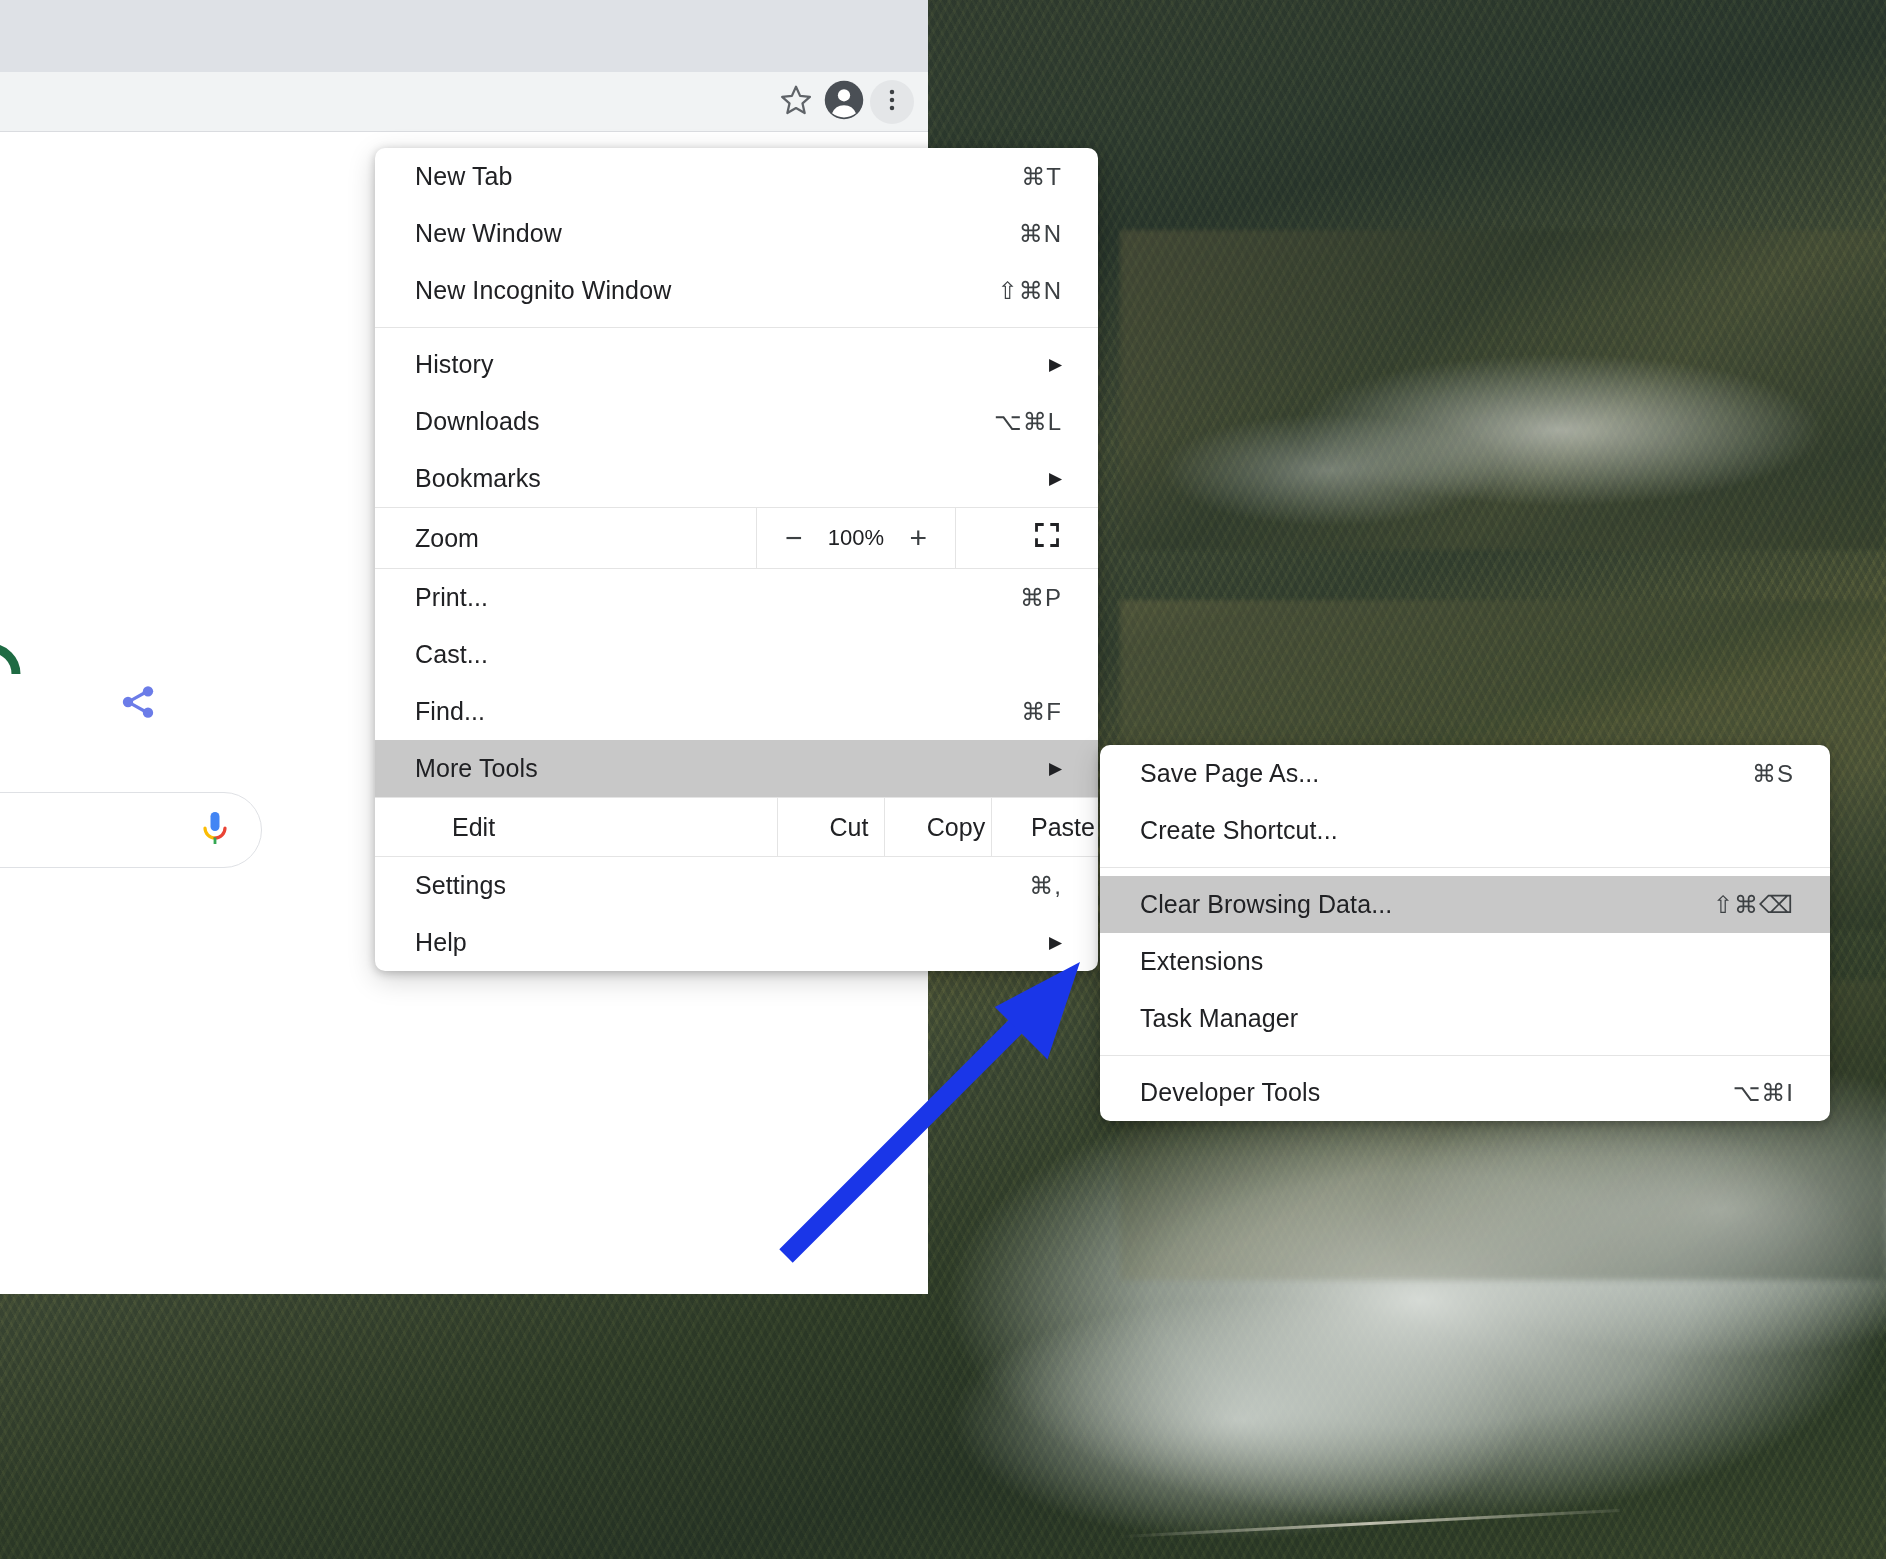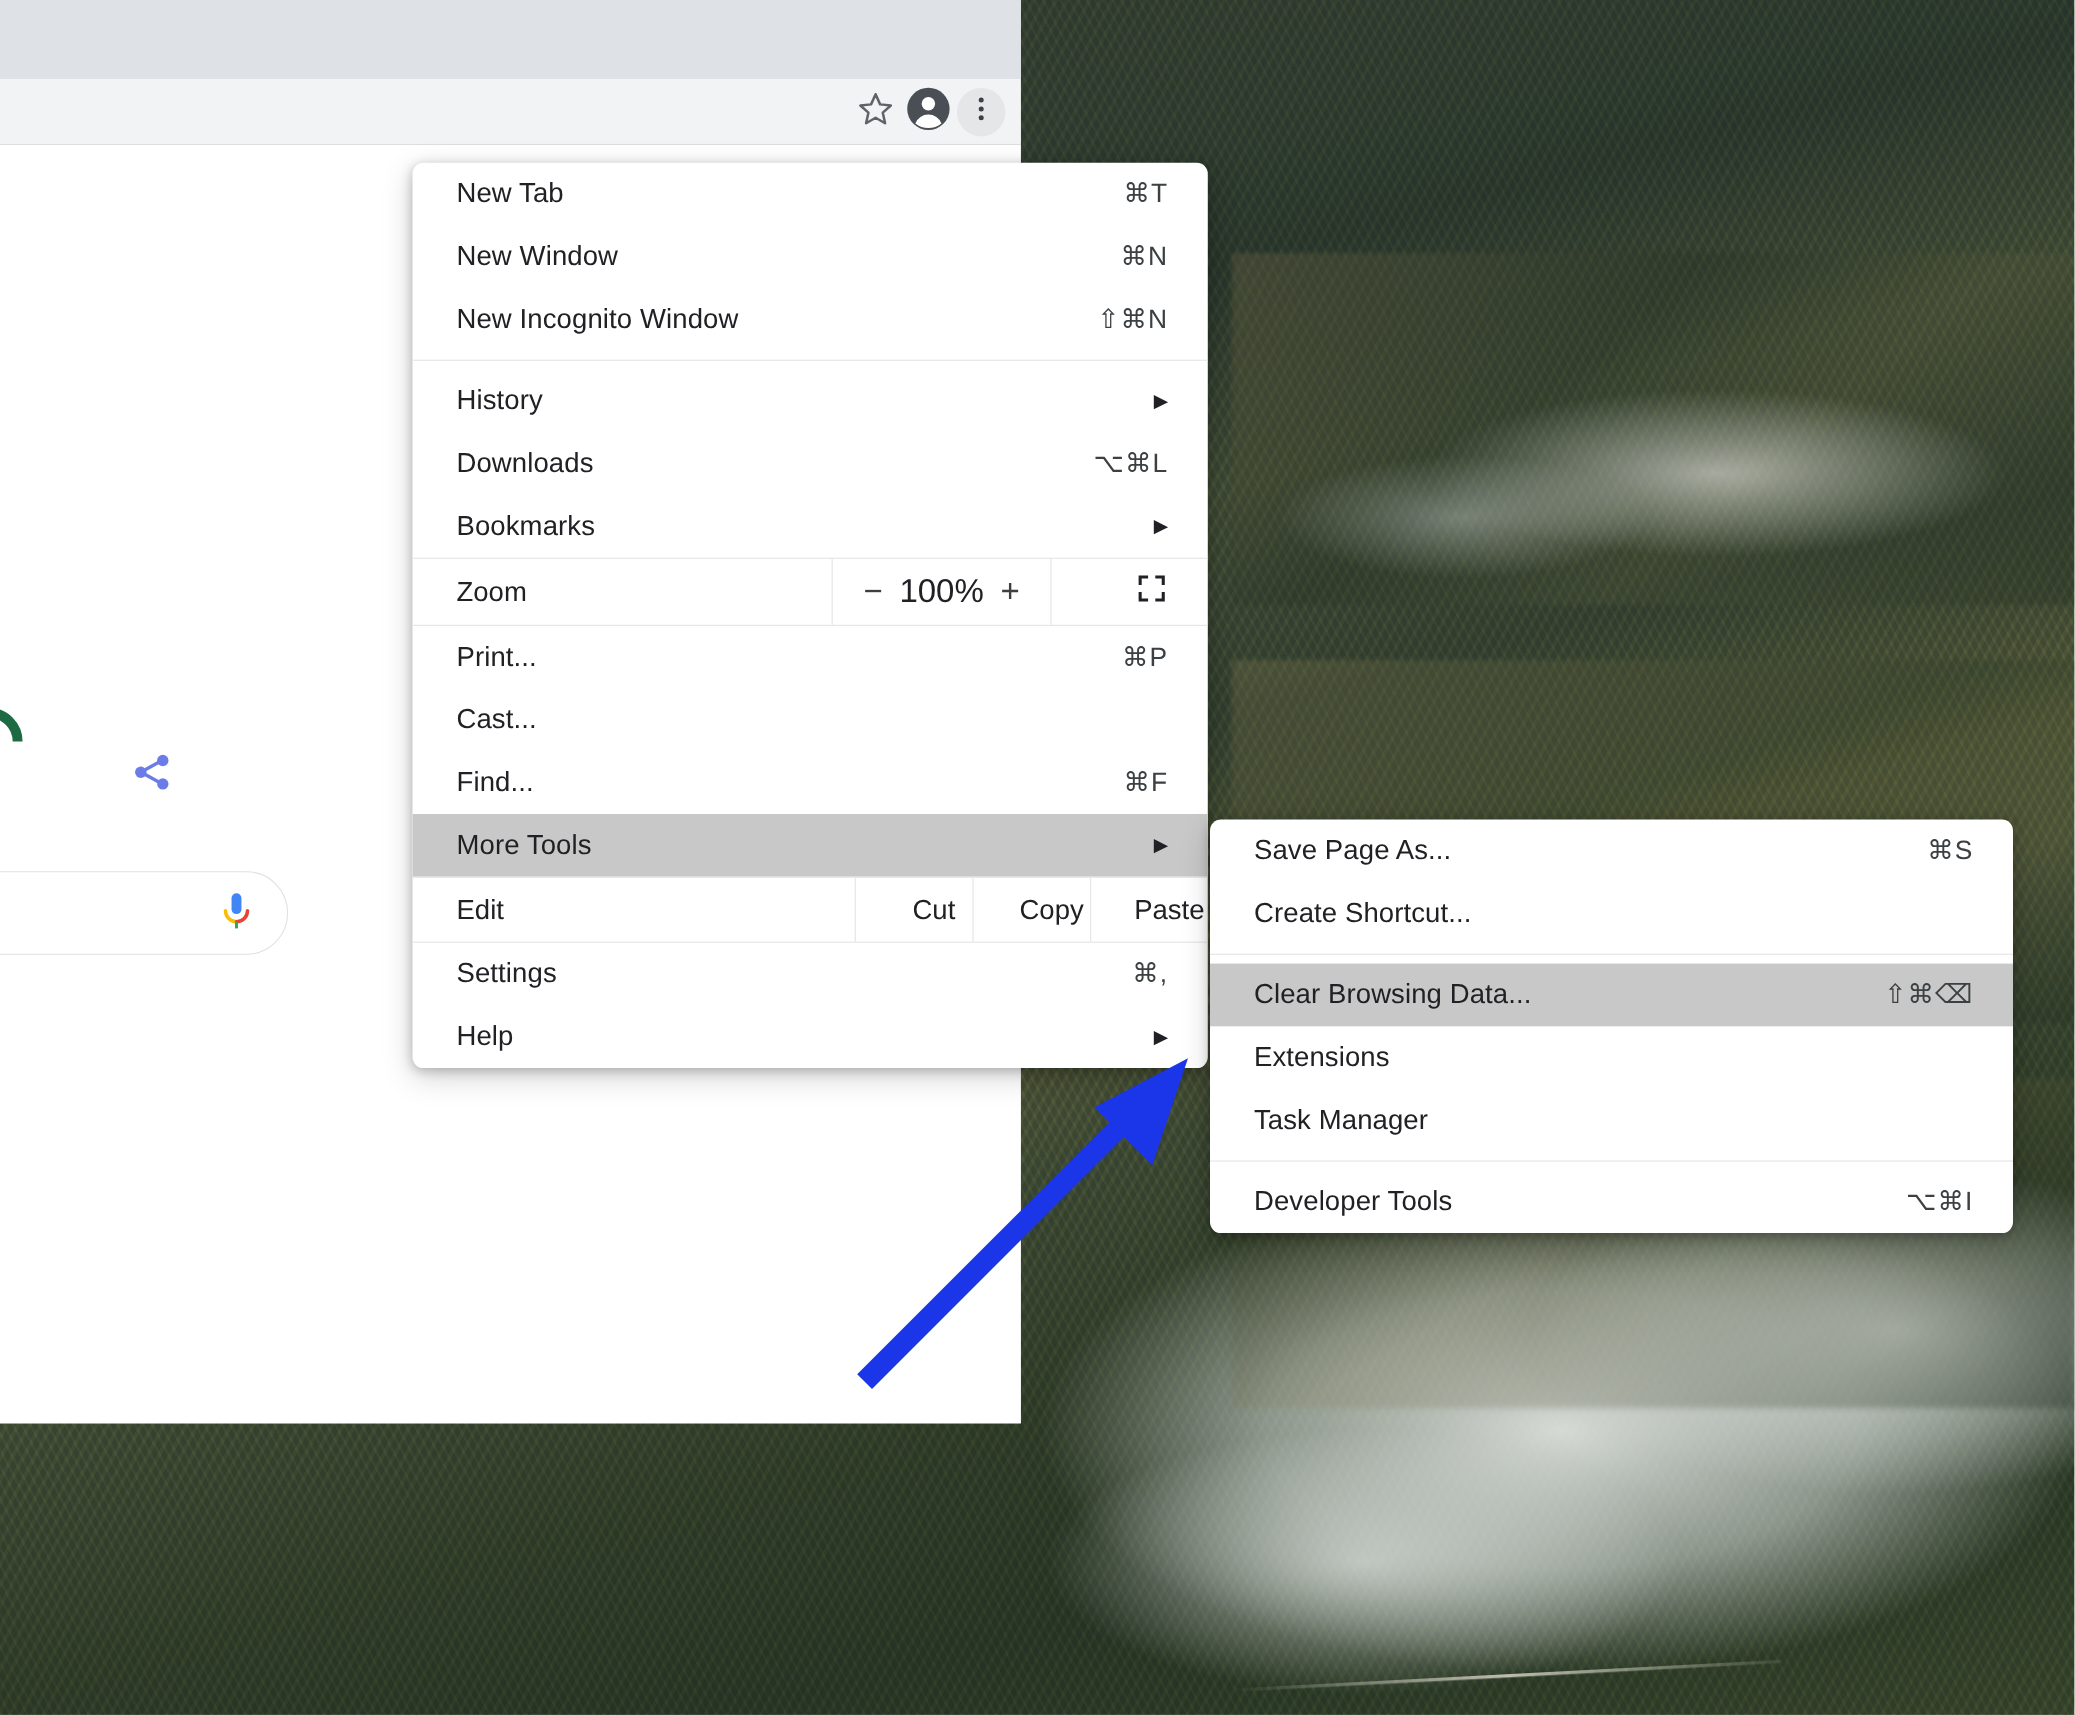--- a/index.html
+++ b/index.html
@@ -128,26 +128,26 @@
   .sep { height: 1px; background: #e4e4e4; margin: 8px 0; }
 
   
   .zoom-row { display: flex; align-items: stretch; height: 62px; border-top: 1px solid #e4e4e4; border-bottom: 1px solid #e4e4e4; gap: 40px;}
   .zoom-label { flex: 1; display: flex; align-items: center; padding-left: 40px; }
   .zoom-ctrl {
     width: 200px; display: flex; align-items: center; justify-content: space-between;
     padding: 0 28px; border-left: 1px solid #e4e4e4; border-right: 1px solid #e4e4e4;
   }
   .zoom-minus, .zoom-plus { font-size: 30px; color: #3c4043; cursor: pointer; line-height: 1; }
-  .zoom-value { font-size: 30px; }
+  .zoom-value { font-size: 22px; }
   .zoom-full { width: 102px; display: flex; align-items: center; justify-content: center; cursor: pointer; }
 
   
   .edit-row { display: flex; align-items: stretch; height: 60px; border-top: 1px solid #e4e4e4; border-bottom: 1px solid #e4e4e4; }
-  .edit-label { flex: 1; display: flex; align-items: center; padding-left: 40px; }
+  .edit-label { flex: 1; display: flex; align-items: center; padding-left: 40px; margin-left: 37px; }
   .edit-btn {
     width: 107px; display: flex; align-items: center; justify-content: center;
     border-left: 1px solid #e4e4e4; cursor: pointer; padding-left: 36px;
   }
 
   
   .arrow { position: absolute; left: 0; top: 0; width: 1886px; height: 1559px; pointer-events: none; }
 </style>
 </head>
 <body>

